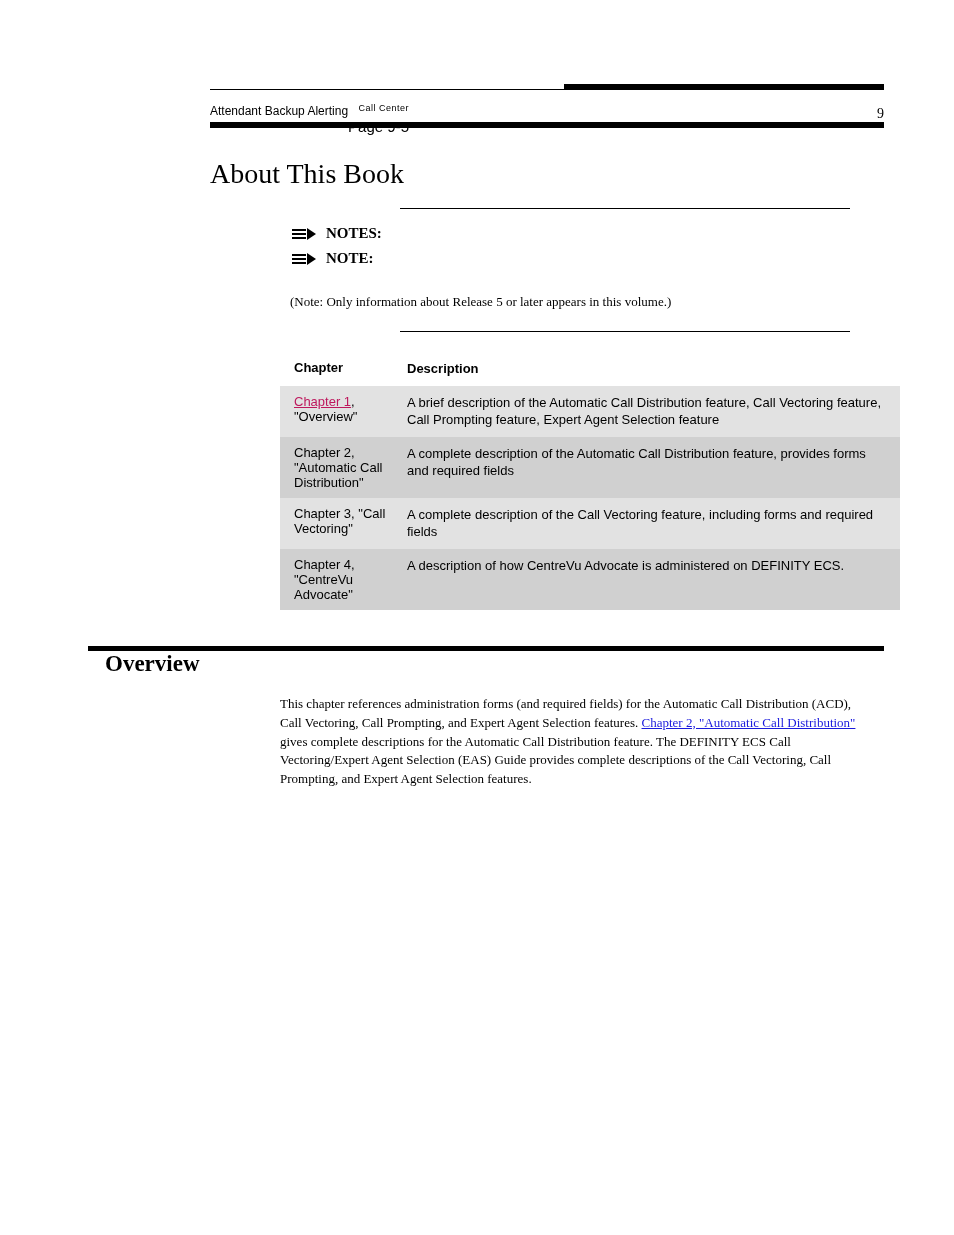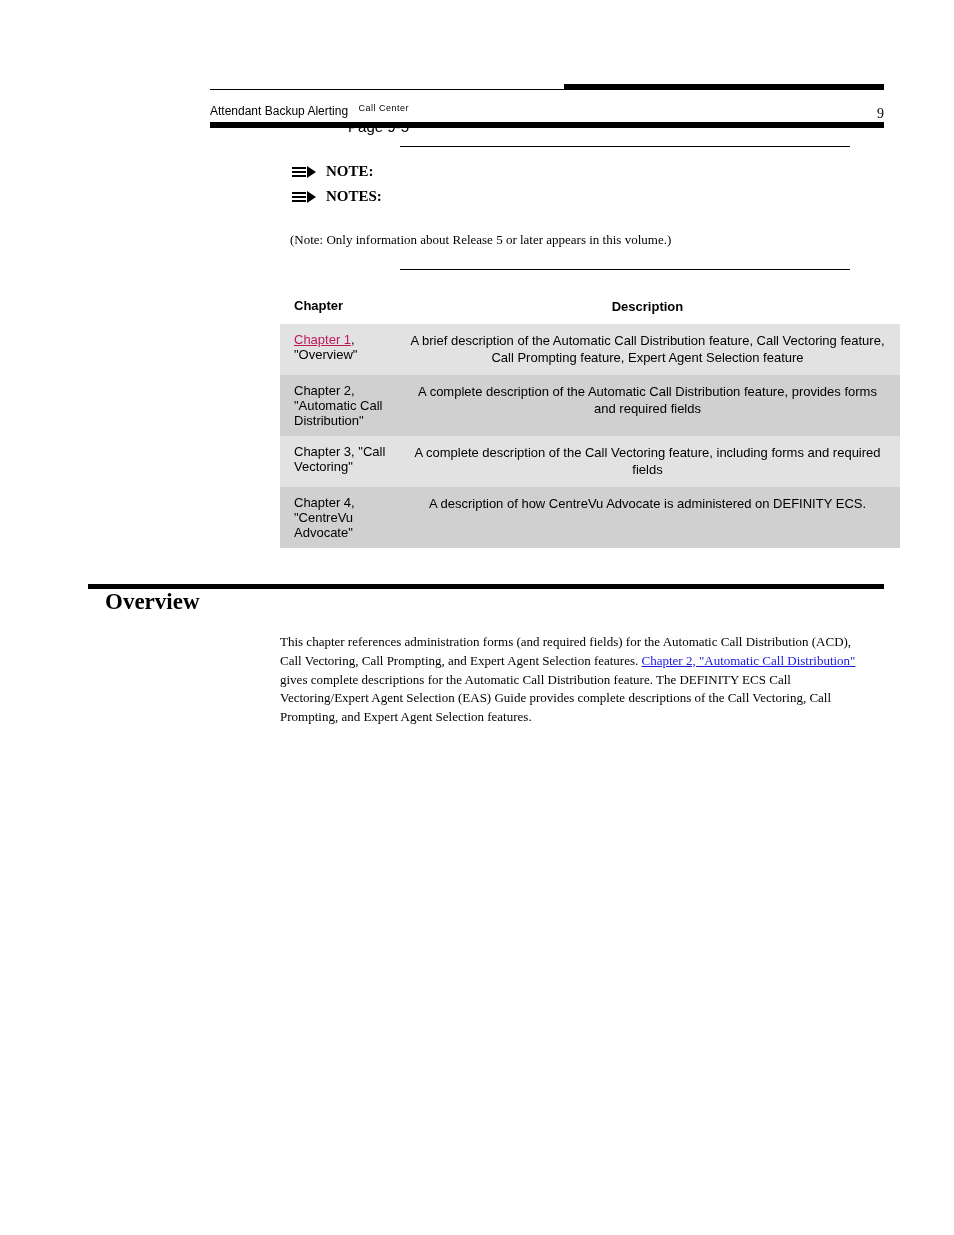--- a/index.html
+++ b/index.html
@@ -126,21 +126,21 @@
   }
   .chapter-header td {
     padding: 6px 12px 6px 12px;
     font-weight: bold;
     font-size: 13px;
     text-align: left;
     vertical-align: bottom;
   }
   .chapter-table td { vertical-align: top; }
   .chapter-table .num-col { width: 115px; padding: 8px 6px 8px 14px; }
-  .chapter-table .desc-col { padding: 8px 12px 8px 12px; line-height: 1.35; text-align: center; }
+  .chapter-table .desc-col { padding: 8px 12px 8px 12px; line-height: 1.35; }
   .row-a { background: #e2e2e2; }
   .row-b { background: #d0d0d0; }
   .chap-link { color: #be185d; text-decoration: underline; }
 
   
   .sec2-rule-heavy {
     margin-left: 18px;
     margin-right: 0;
     height: 5px;
     background: #000;
@@ -185,47 +185,48 @@
       <div class="right">
         <div class="vol">Call Center</div>
         <div class="pg">Page 9-5</div>
       </div>
     </div>
     <div class="chap-num-heading">9</div>
   </div>
 
   <div class="rule-heavy"></div>
 
+  <h1 class="section-title">About This Book</h1>
 
   <div class="body-block">
 
     <div class="rule-short"></div>
 
+    <div class="note-row">
+      <span class="note-icon">
+        <svg width="28" height="14" viewBox="0 0 28 14">
+          <line x1="2" y1="3" x2="16" y2="3" stroke="#000" stroke-width="2"></line>
+          <line x1="2" y1="7" x2="16" y2="7" stroke="#000" stroke-width="2"></line>
+          <line x1="2" y1="11" x2="16" y2="11" stroke="#000" stroke-width="2"></line>
+          <polygon points="17,1 26,7 17,13" fill="#000"></polygon>
+        </svg>
+      </span>
+      <span class="note-label">NOTES:</span>
+    </div>
     <div class="note-row">
       <span class="note-icon">
         <svg width="28" height="14" viewBox="0 0 28 14">
           <line x1="2" y1="3" x2="16" y2="3" stroke="#000" stroke-width="2"></line>
           <line x1="2" y1="7" x2="16" y2="7" stroke="#000" stroke-width="2"></line>
           <line x1="2" y1="11" x2="16" y2="11" stroke="#000" stroke-width="2"></line>
           <polygon points="17,1 26,7 17,13" fill="#000"></polygon>
         </svg>
       </span>
       <span class="note-label">NOTE:</span>
     </div>
-    <div class="note-row">
-      <span class="note-icon">
-        <svg width="28" height="14" viewBox="0 0 28 14">
-          <line x1="2" y1="3" x2="16" y2="3" stroke="#000" stroke-width="2"></line>
-          <line x1="2" y1="7" x2="16" y2="7" stroke="#000" stroke-width="2"></line>
-          <line x1="2" y1="11" x2="16" y2="11" stroke="#000" stroke-width="2"></line>
-          <polygon points="17,1 26,7 17,13" fill="#000"></polygon>
-        </svg>
-      </span>
-      <span class="note-label">NOTES:</span>
-    </div>
 
     <div class="note-explain">(Note: Only information about Release 5 or later appears in this volume.)</div>
 
     <div class="rule-short" style="margin-top:20px"></div>
   </div>
 
   <table class="chapter-table">
     <tbody>
         <tr class="chapter-header">
       <td class="num-col">Chapter</td>

